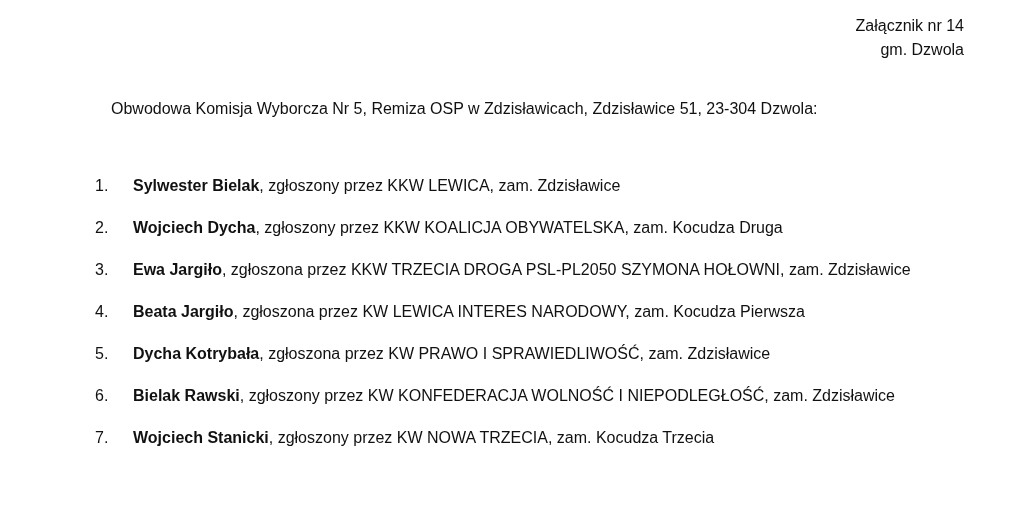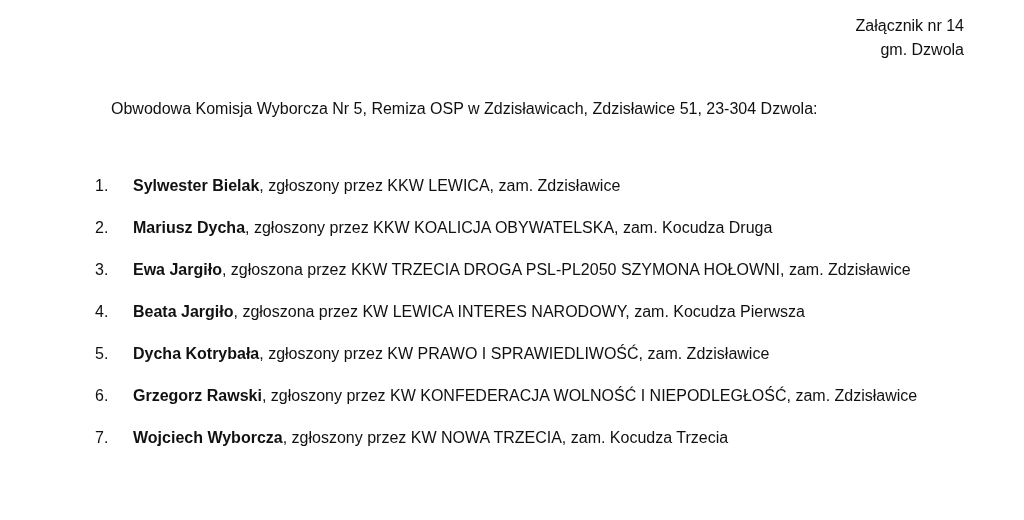--- a/index.html
+++ b/index.html
@@ -69,43 +69,43 @@
 
   <div class="member-list">
 
     <div class="member-row">
       <span class="member-number">1.</span>
       <span class="member-text"><span class="member-name">Sylwester Bielak</span><span>, zgłoszony przez KKW LEWICA, zam. Zdzisławice</span></span>
     </div>
 
     <div class="member-row">
       <span class="member-number">2.</span>
-      <span class="member-text"><span class="member-name">Mariusz Dycha</span><span>, zgłoszony przez KKW KOALICJA OBYWATELSKA, zam. Kocudza Druga</span></span>
+      <span class="member-text"><span class="member-name">Wojciech Dycha</span><span>, zgłoszony przez KKW KOALICJA OBYWATELSKA, zam. Kocudza Druga</span></span>
     </div>
 
     <div class="member-row">
       <span class="member-number">3.</span>
       <span class="member-text"><span class="member-name">Ewa Jargiło</span><span>, zgłoszona przez KKW TRZECIA DROGA PSL-PL2050 SZYMONA HOŁOWNI, zam. Zdzisławice</span></span>
     </div>
 
     <div class="member-row">
       <span class="member-number">4.</span>
       <span class="member-text"><span class="member-name">Beata Jargiło</span><span>, zgłoszona przez KW LEWICA INTERES NARODOWY, zam. Kocudza Pierwsza</span></span>
     </div>
 
     <div class="member-row">
       <span class="member-number">5.</span>
-      <span class="member-text"><span class="member-name">Dycha Kotrybała</span><span>, zgłoszony przez KW PRAWO I SPRAWIEDLIWOŚĆ, zam. Zdzisławice</span></span>
+      <span class="member-text"><span class="member-name">Dycha Kotrybała</span><span>, zgłoszona przez KW PRAWO I SPRAWIEDLIWOŚĆ, zam. Zdzisławice</span></span>
     </div>
 
     <div class="member-row">
       <span class="member-number">6.</span>
-      <span class="member-text"><span class="member-name">Grzegorz Rawski</span><span>, zgłoszony przez KW KONFEDERACJA WOLNOŚĆ I NIEPODLEGŁOŚĆ, zam. Zdzisławice</span></span>
+      <span class="member-text"><span class="member-name">Bielak Rawski</span><span>, zgłoszony przez KW KONFEDERACJA WOLNOŚĆ I NIEPODLEGŁOŚĆ, zam. Zdzisławice</span></span>
     </div>
 
     <div class="member-row">
       <span class="member-number">7.</span>
-      <span class="member-text"><span class="member-name">Wojciech Wyborcza</span><span>, zgłoszony przez KW NOWA TRZECIA, zam. Kocudza Trzecia</span></span>
+      <span class="member-text"><span class="member-name">Wojciech Stanicki</span><span>, zgłoszony przez KW NOWA TRZECIA, zam. Kocudza Trzecia</span></span>
     </div>
 
   </div>
 
 </div>
 
 </body></html>

